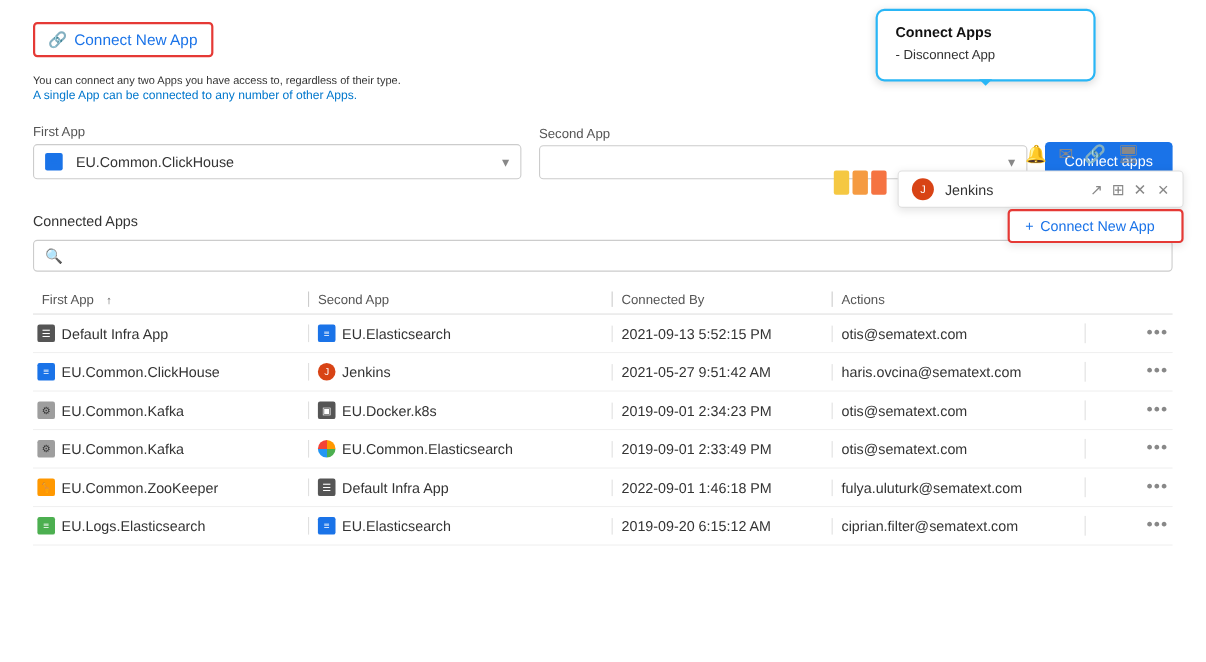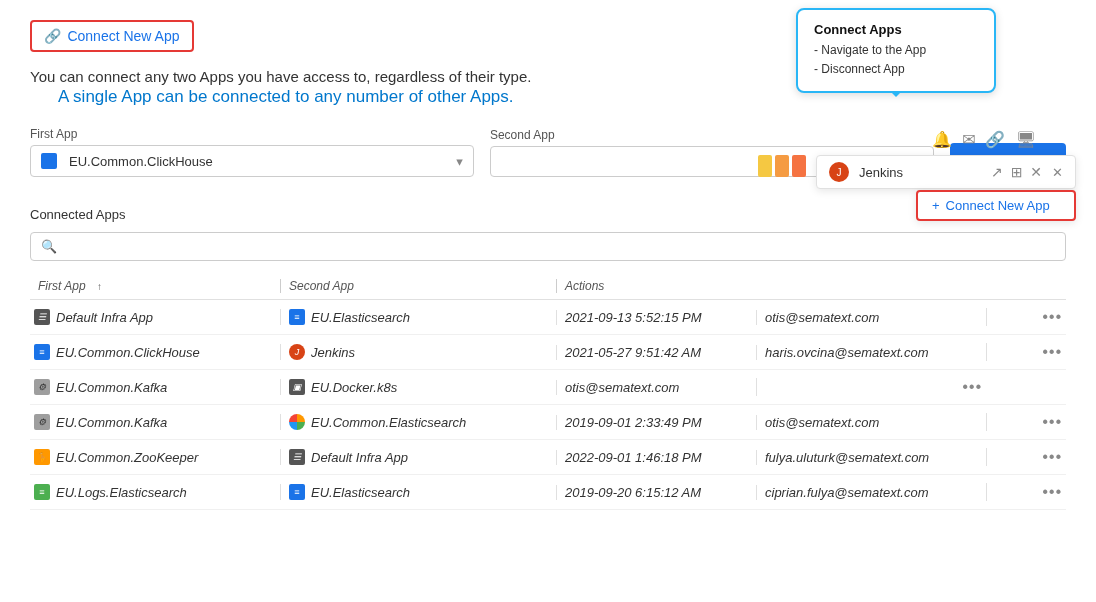--- a/index.html
+++ b/index.html
@@ -36,29 +36,28 @@
     .connect-new-app-btn .link-icon {
       color: #1a73e8;
     }
 
     .description {
       margin-bottom: 20px;
     }
 
     .description p:first-child {
       font-weight: 500;
-      font-size: 15px;
+      font-size: 10px;
       color: #333;
       margin-bottom: 2px;
     }
 
     .description p:last-child {
-      font-size: 17px;
+      font-size: 11px;
       color: #0077cc;
-      margin-left: 28px;
     }
 
     .app-selectors {
       display: flex;
       align-items: center;
       gap: 16px;
       margin-bottom: 30px;
     }
 
     .selector-group {
@@ -132,21 +131,20 @@
     .filter-bar input {
       border: none;
       outline: none;
       font-size: 13px;
       color: #999;
       flex: 1;
     }
 
     .table-container {
       width: 100%;
-      font-style: italic;
     }
 
     .table-header {
       display: grid;
       grid-template-columns: 250px 1fr 200px 230px 80px;
       border-bottom: 1px solid #e0e0e0;
       padding: 6px 0;
       font-size: 12px;
       color: #555;
     }
@@ -329,21 +327,20 @@
     .sort-arrow {
       font-size: 10px;
       color: #555;
     }
   </style>
 </head>
 <body>
 
 <div class="tooltip-popup">
   <div class="tooltip-title">Connect Apps</div>
-  <div class="tooltip-item">- Navigate to the App</div>
   <div class="tooltip-item">- Disconnect App</div>
 </div>
 
 <div class="top-icon-bar">
   <span class="icon-btn">🔔</span>
   <span class="icon-btn">✉</span>
   <span class="icon-btn active">🔗</span>
   <span class="icon-btn">🖥</span>
 </div>
 
@@ -416,20 +413,21 @@
     </div>
 
     <div class="table-container">
 
       <div class="table-header">
         <span>
           <span>First App</span>
           <span class="sort-arrow">↑</span>
         </span>
         <span class="col-divider">Second App</span>
+        <span class="col-divider">Connected By</span>
         <span class="col-divider">Actions</span>
       </div>
 
       <div id="table-rows-container">
           <div class="table-row">
       <div class="cell">
         <span style="width:16px;height:16px;background:#555;border-radius:2px;display:inline-flex;align-items:center;justify-content:center;color:white;font-size:9px;">☰</span>
         <span>Default Infra App</span>
       </div>
       <div class="cell col-divider">
@@ -468,20 +466,23 @@
           <div class="table-row">
       <div class="cell">
         <span style="width:16px;height:16px;background:#9e9e9e;border-radius:2px;display:inline-flex;align-items:center;justify-content:center;font-size:9px;">⚙</span>
         <span>EU.Common.Kafka</span>
       </div>
       <div class="cell col-divider">
         <span style="width:16px;height:16px;background:#555;border-radius:2px;display:inline-flex;align-items:center;justify-content:center;color:white;font-size:9px;">▣</span>
         <span>EU.Docker.k8s</span>
       </div>
       <div class="cell col-divider">
+        <span>2019-09-01 2:34:23 PM</span>
+      </div>
+      <div class="cell col-divider">
         <span>otis@sematext.com</span>
       </div>
       <div class="cell col-divider" style="justify-content:flex-end;">
         <span class="actions-dots">•••</span>
       </div>
     </div>
           <div class="table-row">
       <div class="cell">
         <span style="width:16px;height:16px;background:#9e9e9e;border-radius:2px;display:inline-flex;align-items:center;justify-content:center;font-size:9px;">⚙</span>
         <span>EU.Common.Kafka</span>
@@ -525,21 +526,21 @@
         <span>EU.Logs.Elasticsearch</span>
       </div>
       <div class="cell col-divider">
         <span style="width:16px;height:16px;background:#1a73e8;border-radius:2px;display:inline-flex;align-items:center;justify-content:center;color:white;font-size:9px;">≡</span>
         <span>EU.Elasticsearch</span>
       </div>
       <div class="cell col-divider">
         <span>2019-09-20 6:15:12 AM</span>
       </div>
       <div class="cell col-divider">
-        <span>ciprian.fulya@sematext.com</span>
+        <span>ciprian.filter@sematext.com</span>
       </div>
       <div class="cell col-divider" style="justify-content:flex-end;">
         <span class="actions-dots">•••</span>
       </div>
     </div>
         </div>
     </div>
   </div>
 </div>
 

